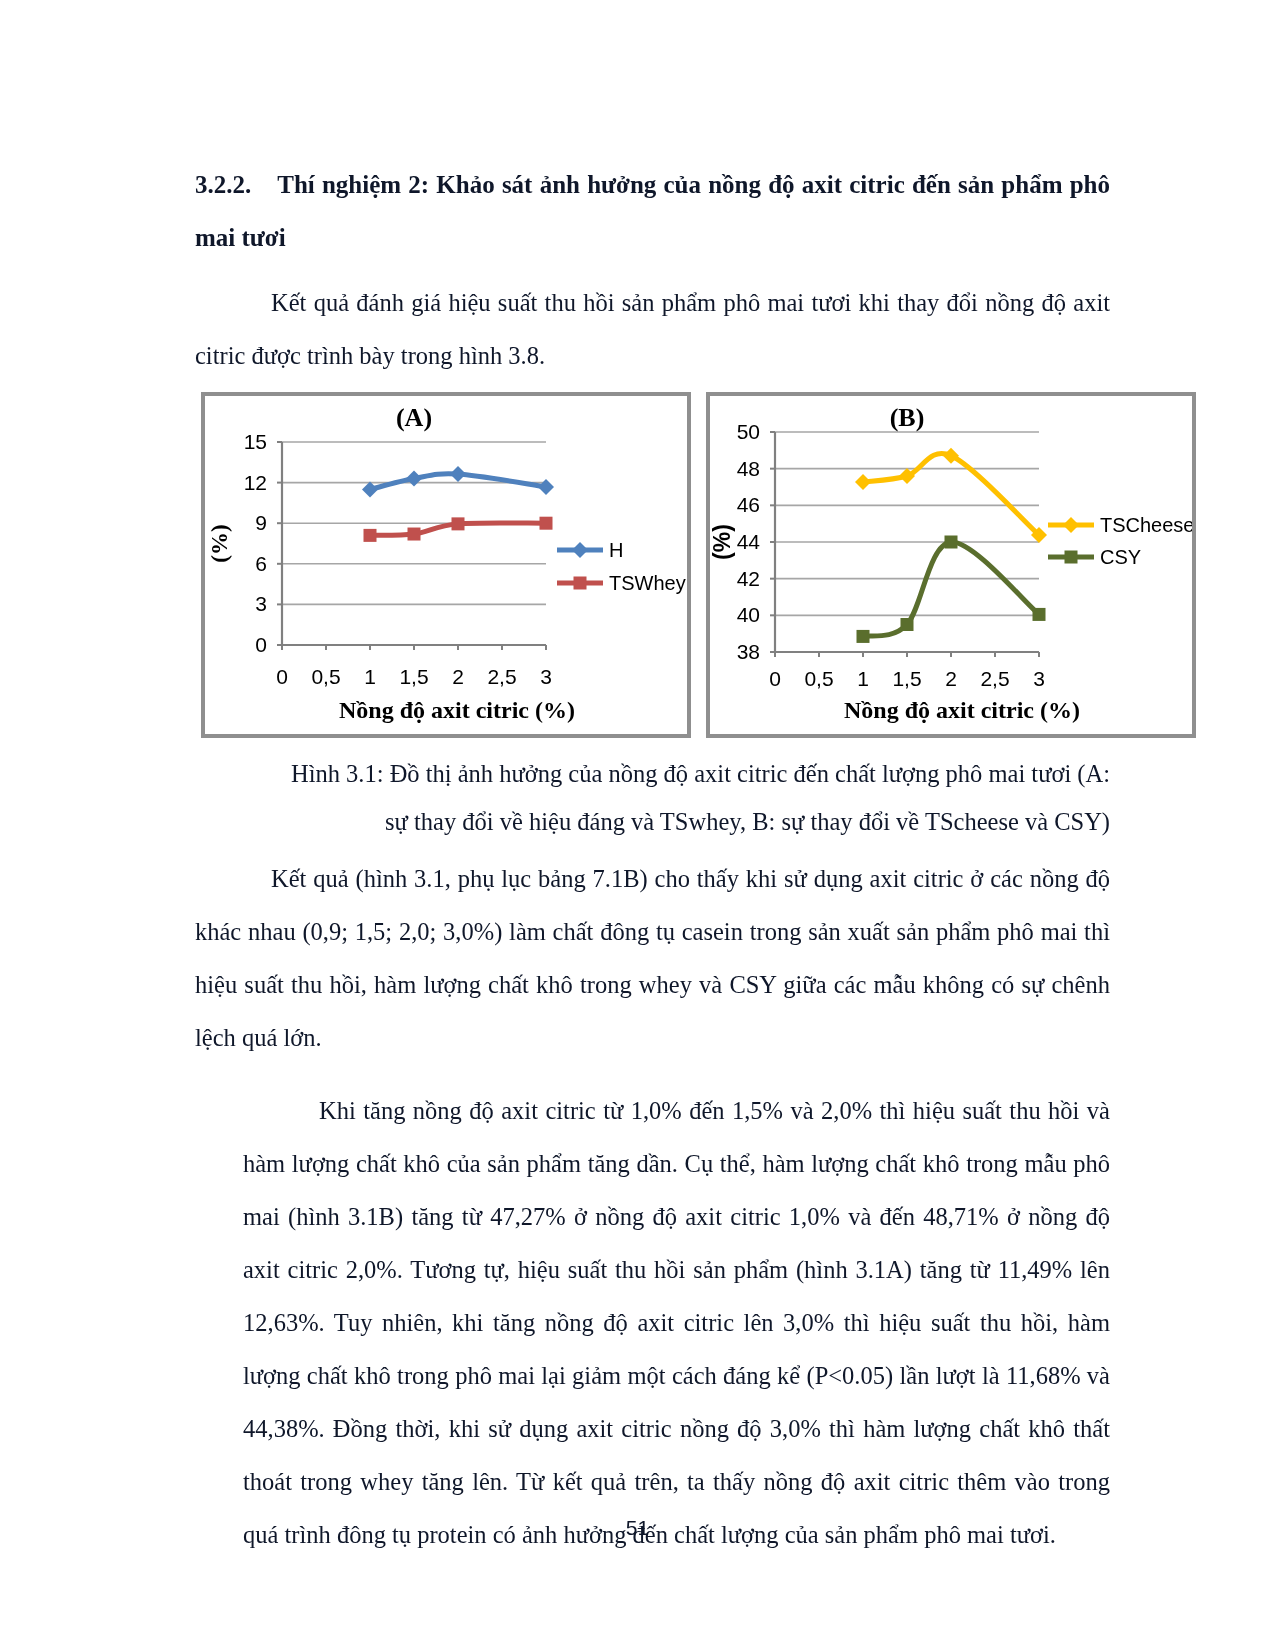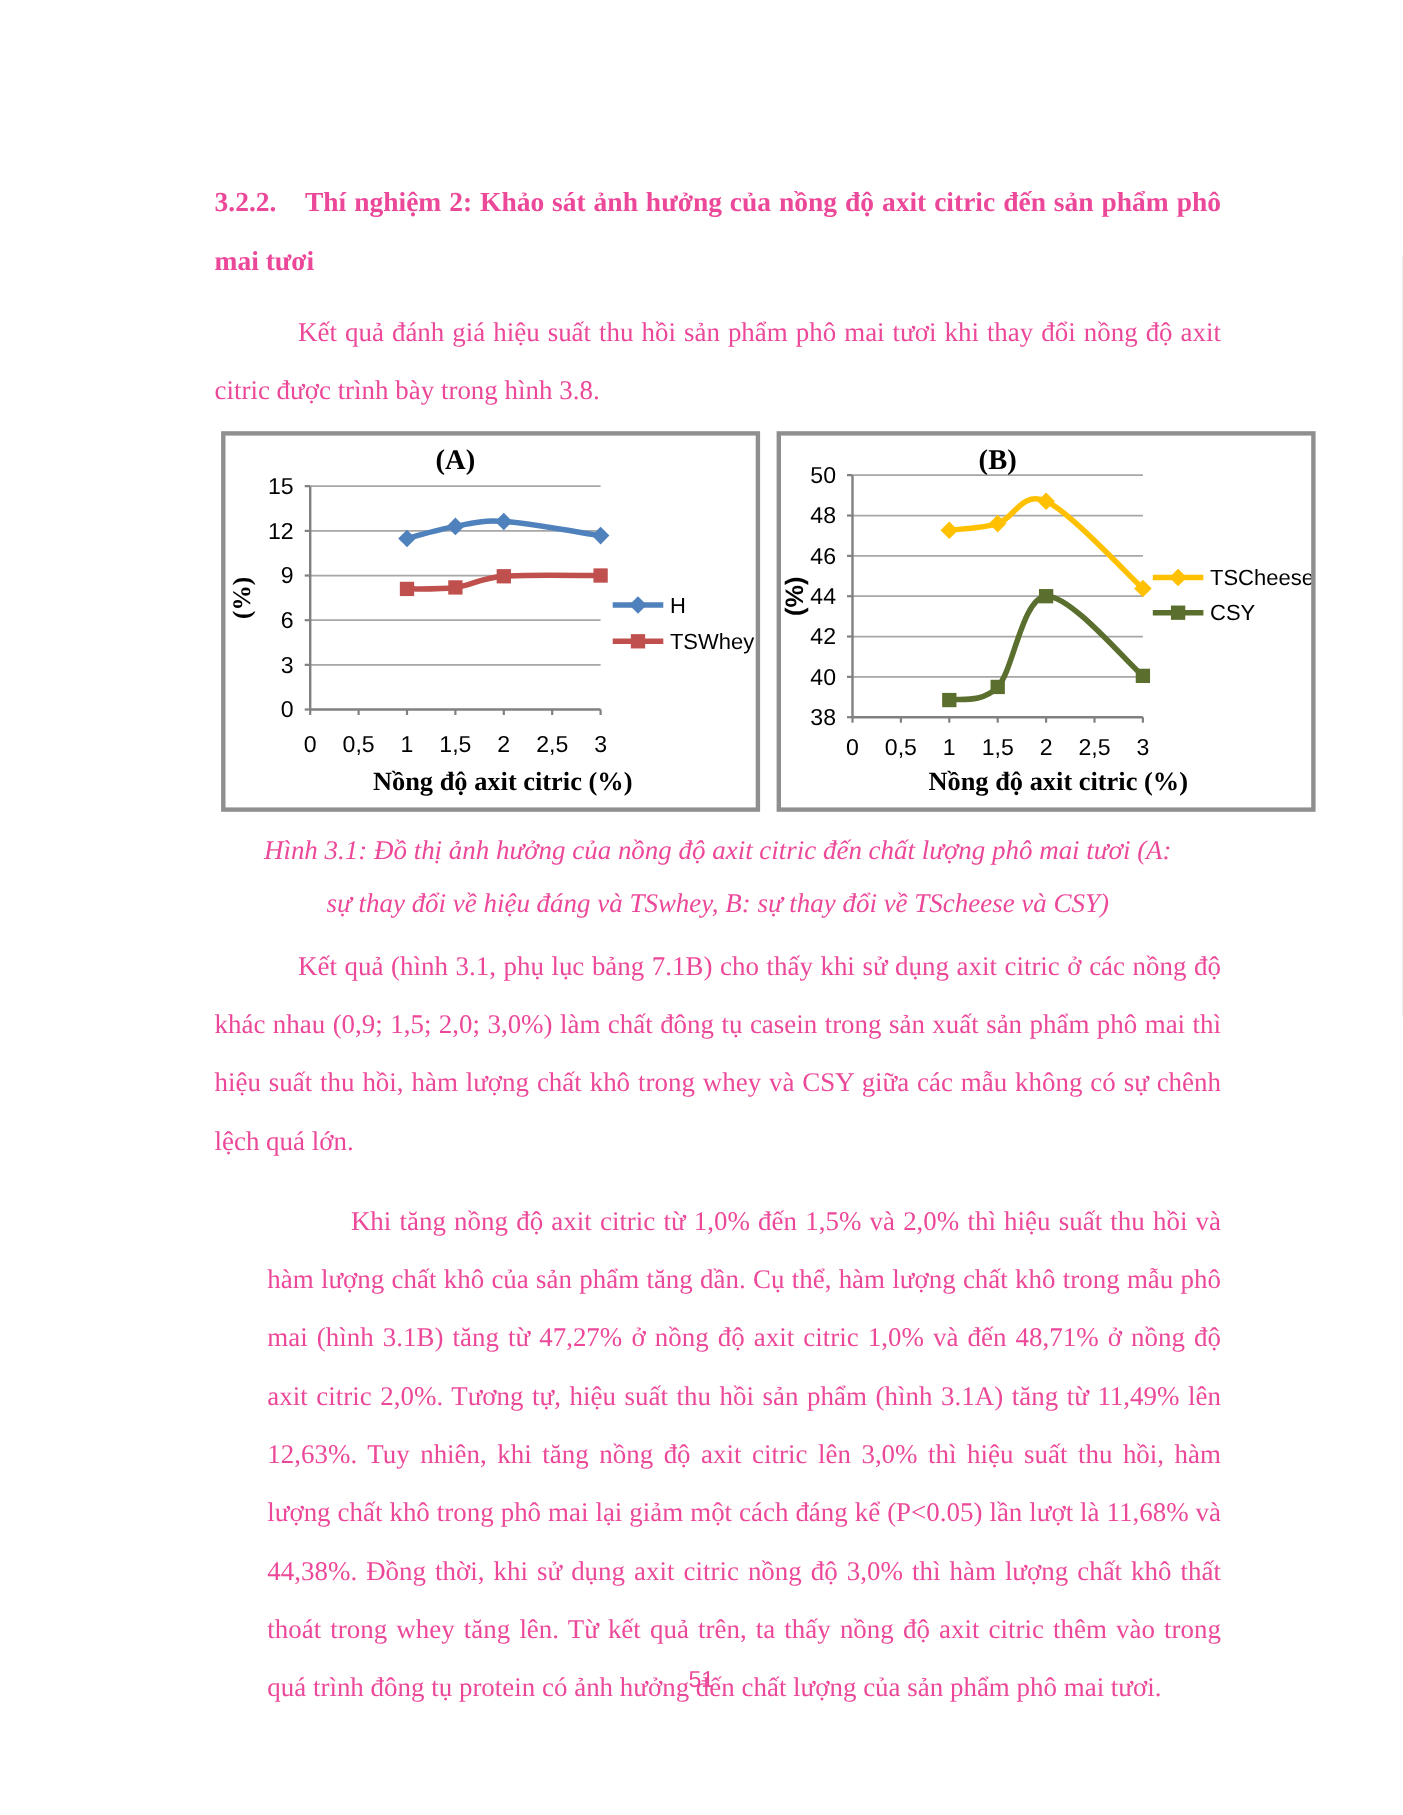--- a/index.html
+++ b/index.html
@@ -2,43 +2,43 @@
 <html><head>
 <meta charset="utf-8">
 <style>
   html,body { margin:0; padding:0; background:#e8e8e8; }
   .page {
     position:relative;
     width:1275px; height:1650px;
     margin:0 auto;
     background:#ffffff;
     font-family:"Liberation Serif","DejaVu Serif",serif;
-    color:#ec4899;
+    color:#0f172a;
     overflow:hidden;
   }
   .content { position:absolute; left:195px; top:158px; width:915px; }
   .heading {
     font-size:25px; font-weight:bold; line-height:53px;
     text-align:justify; margin:0 0 12px 0;
   }
   .heading .num { margin-right:26px; }
   p.body {
     font-size:24.5px; line-height:53px; text-align:justify;
     text-indent:76px; margin:0;
   }
   p.body.spaced { margin-top:20px;margin-left:48px; }
   .figure-row { display:flex; gap:15px; margin:10px 0 0 6px; width:1000px; }
   .chart-box {
     width:482px; height:338px; background:#fff;
     border:4px solid #8f8f8f; flex:0 0 auto;
   }
   .chart-box svg { display:block; }
   .caption {
-    font-size:24.5px; font-style:italic; line-height:48px;
-    text-align:center; margin:12px 0 6px 0;
+    font-size:24.5px; line-height:48px;
+    text-align:right; margin:12px 0 6px 0;
   }
   .page-number {
     position:absolute; top:1516px; left:0; width:1275px;
     text-align:center; font-size:21px;
     font-family:"Liberation Sans","DejaVu Sans",sans-serif;
   }
 </style>
 </head>
 <body>
 

